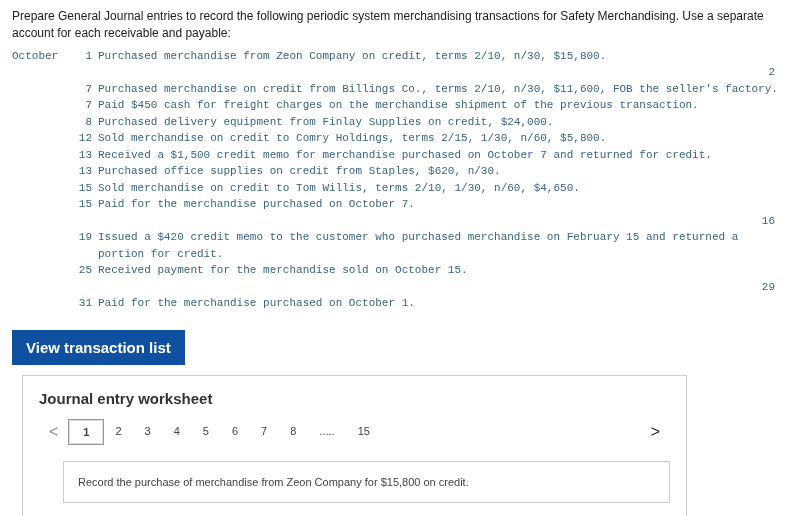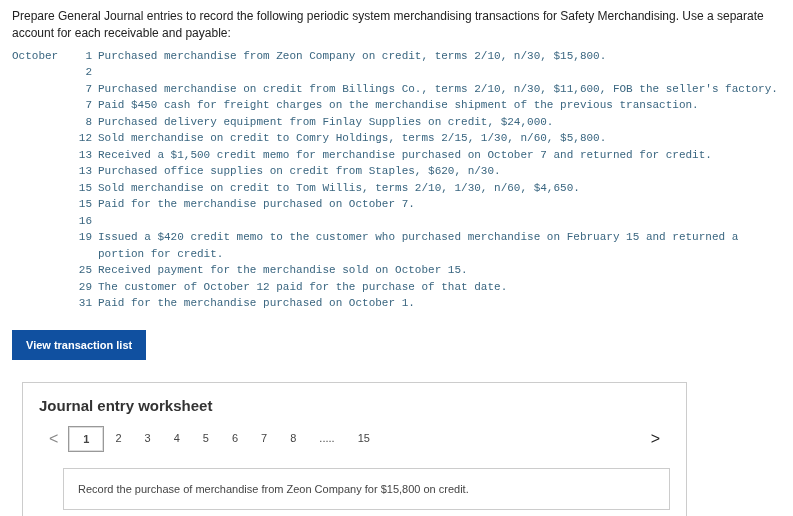--- a/index.html
+++ b/index.html
@@ -20,43 +20,44 @@
     }
     .transactions {
       font-family: 'Courier New', monospace;
       font-size: 11px;
       color: #3a6680;
       line-height: 1.5;
       margin-bottom: 18px;
     }
     .trans-row {
       display: flex;
+      justify-content: space-between;
     }
     .trans-month {
       width: 58px;
       flex-shrink: 0;
     }
     .trans-day {
       width: 22px;
       flex-shrink: 0;
       text-align: right;
       padding-right: 6px;
     }
     .trans-text {
       flex: 1;
     }
     .view-btn {
       background: #1050a0;
       color: #fff;
       border: none;
       padding: 9px 14px;
-      font-size: 11px;
+      font-size: 15px;
       font-weight: bold;
       cursor: pointer;
-      margin-bottom: 22px;
+      margin-bottom: 10px;
     }
     .worksheet-box {
       border: 1px solid #ccc;
       padding: 14px 16px 28px;
       width: 665px;
       box-sizing: border-box;
       margin-left:10px;
     }
     .worksheet-title {
       font-size: 15px;
@@ -173,21 +174,20 @@
       <div class="trans-text">Issued a $420 credit memo to the customer who purchased merchandise on February 15 and returned a portion for credit.</div>
     </div>
     <div class="trans-row">
       <div class="trans-month"></div>
       <div class="trans-day">25</div>
       <div class="trans-text">Received payment for the merchandise sold on October 15.</div>
     </div>
     <div class="trans-row">
       <div class="trans-month"></div>
       <div class="trans-day">29</div>
-      <div class="trans-text">The customer of October 12 paid for the purchase of that date.</div>
     </div>
     <div class="trans-row">
       <div class="trans-month"></div>
       <div class="trans-day">31</div>
       <div class="trans-text">Paid for the merchandise purchased on October 1.</div>
     </div>
   </div>
 
 <button class="view-btn">View transaction list</button>
 

